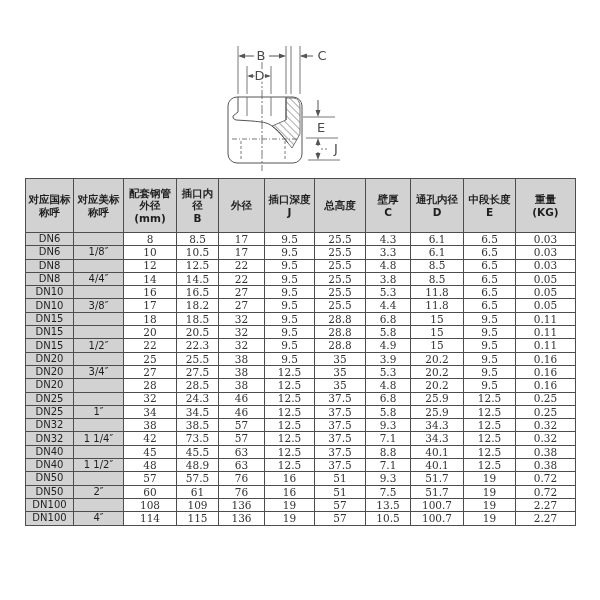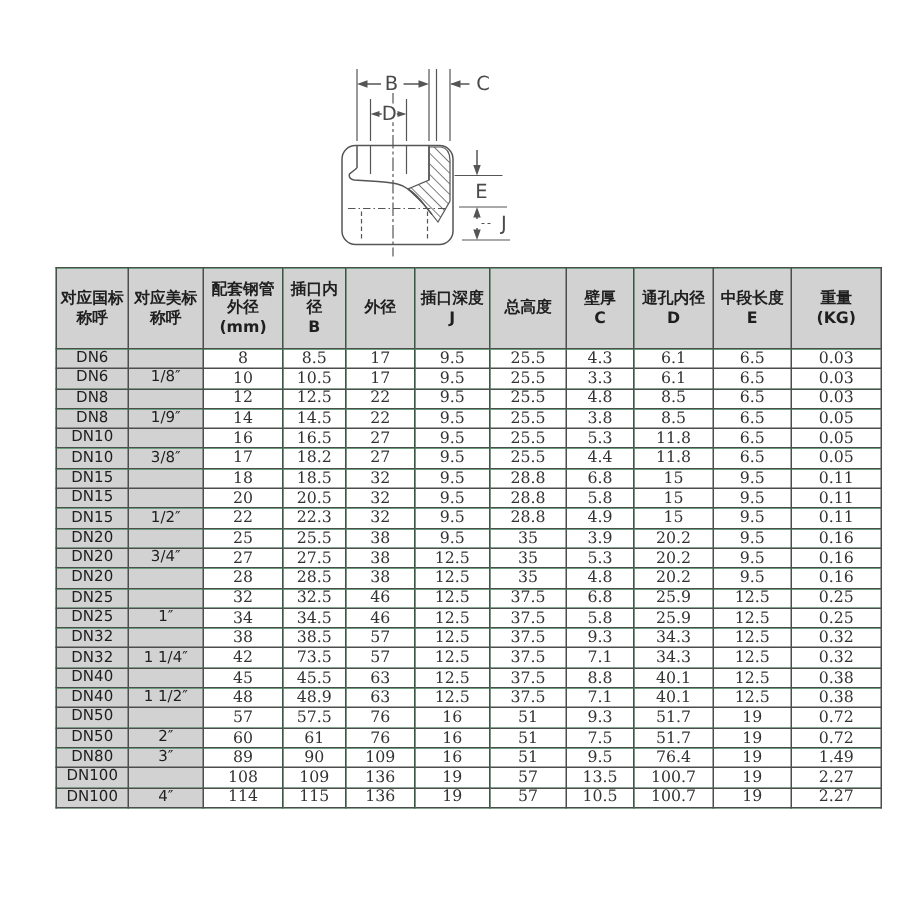--- a/index.html
+++ b/index.html
@@ -6,23 +6,23 @@
   body{
     width:600px;height:600px;position:relative;background:#ffffff;
     font-family:"DejaVu Sans", sans-serif;
     -webkit-font-smoothing:antialiased;
   }
   .page{position:absolute;left:0;top:0;width:600px;height:600px;background:#fff;overflow:hidden;}
 
   .diagram{position:absolute;left:220px;top:36px;width:132px;height:140px;}
 
   table.spec{
-    position:absolute;left:37px;top:178px;width:550px;
+    position:absolute;left:25px;top:178px;width:550px;
     border-collapse:collapse;table-layout:fixed;
-    background:#86efac;
+    background:#1d4ed8;
   }
   table.spec th, table.spec td{
     border:1px solid #4d4d4d;
     text-align:center;vertical-align:middle;
     padding:0;overflow:hidden;
   }
   table.spec th{
     background:#d2d2d2;
     font-size:10.5px;font-weight:bold;color:#1f1f1f;
     line-height:1.18;white-space:pre-line;
@@ -187,21 +187,21 @@
           <td class="c-num">22</td>
           <td class="c-num">9.5</td>
           <td class="c-num">25.5</td>
           <td class="c-num">4.8</td>
           <td class="c-num">8.5</td>
           <td class="c-num">6.5</td>
           <td class="c-num">0.03</td>
         </tr>
         <tr>
           <td class="c-label">DN8</td>
-          <td class="c-label">1/9″</td>
+          <td class="c-label">4/4″</td>
           <td class="c-num">14</td>
           <td class="c-num">14.5</td>
           <td class="c-num">22</td>
           <td class="c-num">9.5</td>
           <td class="c-num">25.5</td>
           <td class="c-num">3.8</td>
           <td class="c-num">8.5</td>
           <td class="c-num">6.5</td>
           <td class="c-num">0.05</td>
         </tr>
@@ -306,21 +306,21 @@
           <td class="c-num">35</td>
           <td class="c-num">4.8</td>
           <td class="c-num">20.2</td>
           <td class="c-num">9.5</td>
           <td class="c-num">0.16</td>
         </tr>
         <tr>
           <td class="c-label">DN25</td>
           <td class="c-label"></td>
           <td class="c-num">32</td>
-          <td class="c-num">32.5</td>
+          <td class="c-num">24.3</td>
           <td class="c-num">46</td>
           <td class="c-num">12.5</td>
           <td class="c-num">37.5</td>
           <td class="c-num">6.8</td>
           <td class="c-num">25.9</td>
           <td class="c-num">12.5</td>
           <td class="c-num">0.25</td>
         </tr>
         <tr>
           <td class="c-label">DN25</td>
@@ -407,33 +407,20 @@
           <td class="c-num">61</td>
           <td class="c-num">76</td>
           <td class="c-num">16</td>
           <td class="c-num">51</td>
           <td class="c-num">7.5</td>
           <td class="c-num">51.7</td>
           <td class="c-num">19</td>
           <td class="c-num">0.72</td>
         </tr>
         <tr>
-          <td class="c-label">DN80</td>
-          <td class="c-label">3″</td>
-          <td class="c-num">89</td>
-          <td class="c-num">90</td>
-          <td class="c-num">109</td>
-          <td class="c-num">16</td>
-          <td class="c-num">51</td>
-          <td class="c-num">9.5</td>
-          <td class="c-num">76.4</td>
-          <td class="c-num">19</td>
-          <td class="c-num">1.49</td>
-        </tr>
-        <tr>
           <td class="c-label">DN100</td>
           <td class="c-label"></td>
           <td class="c-num">108</td>
           <td class="c-num">109</td>
           <td class="c-num">136</td>
           <td class="c-num">19</td>
           <td class="c-num">57</td>
           <td class="c-num">13.5</td>
           <td class="c-num">100.7</td>
           <td class="c-num">19</td>

